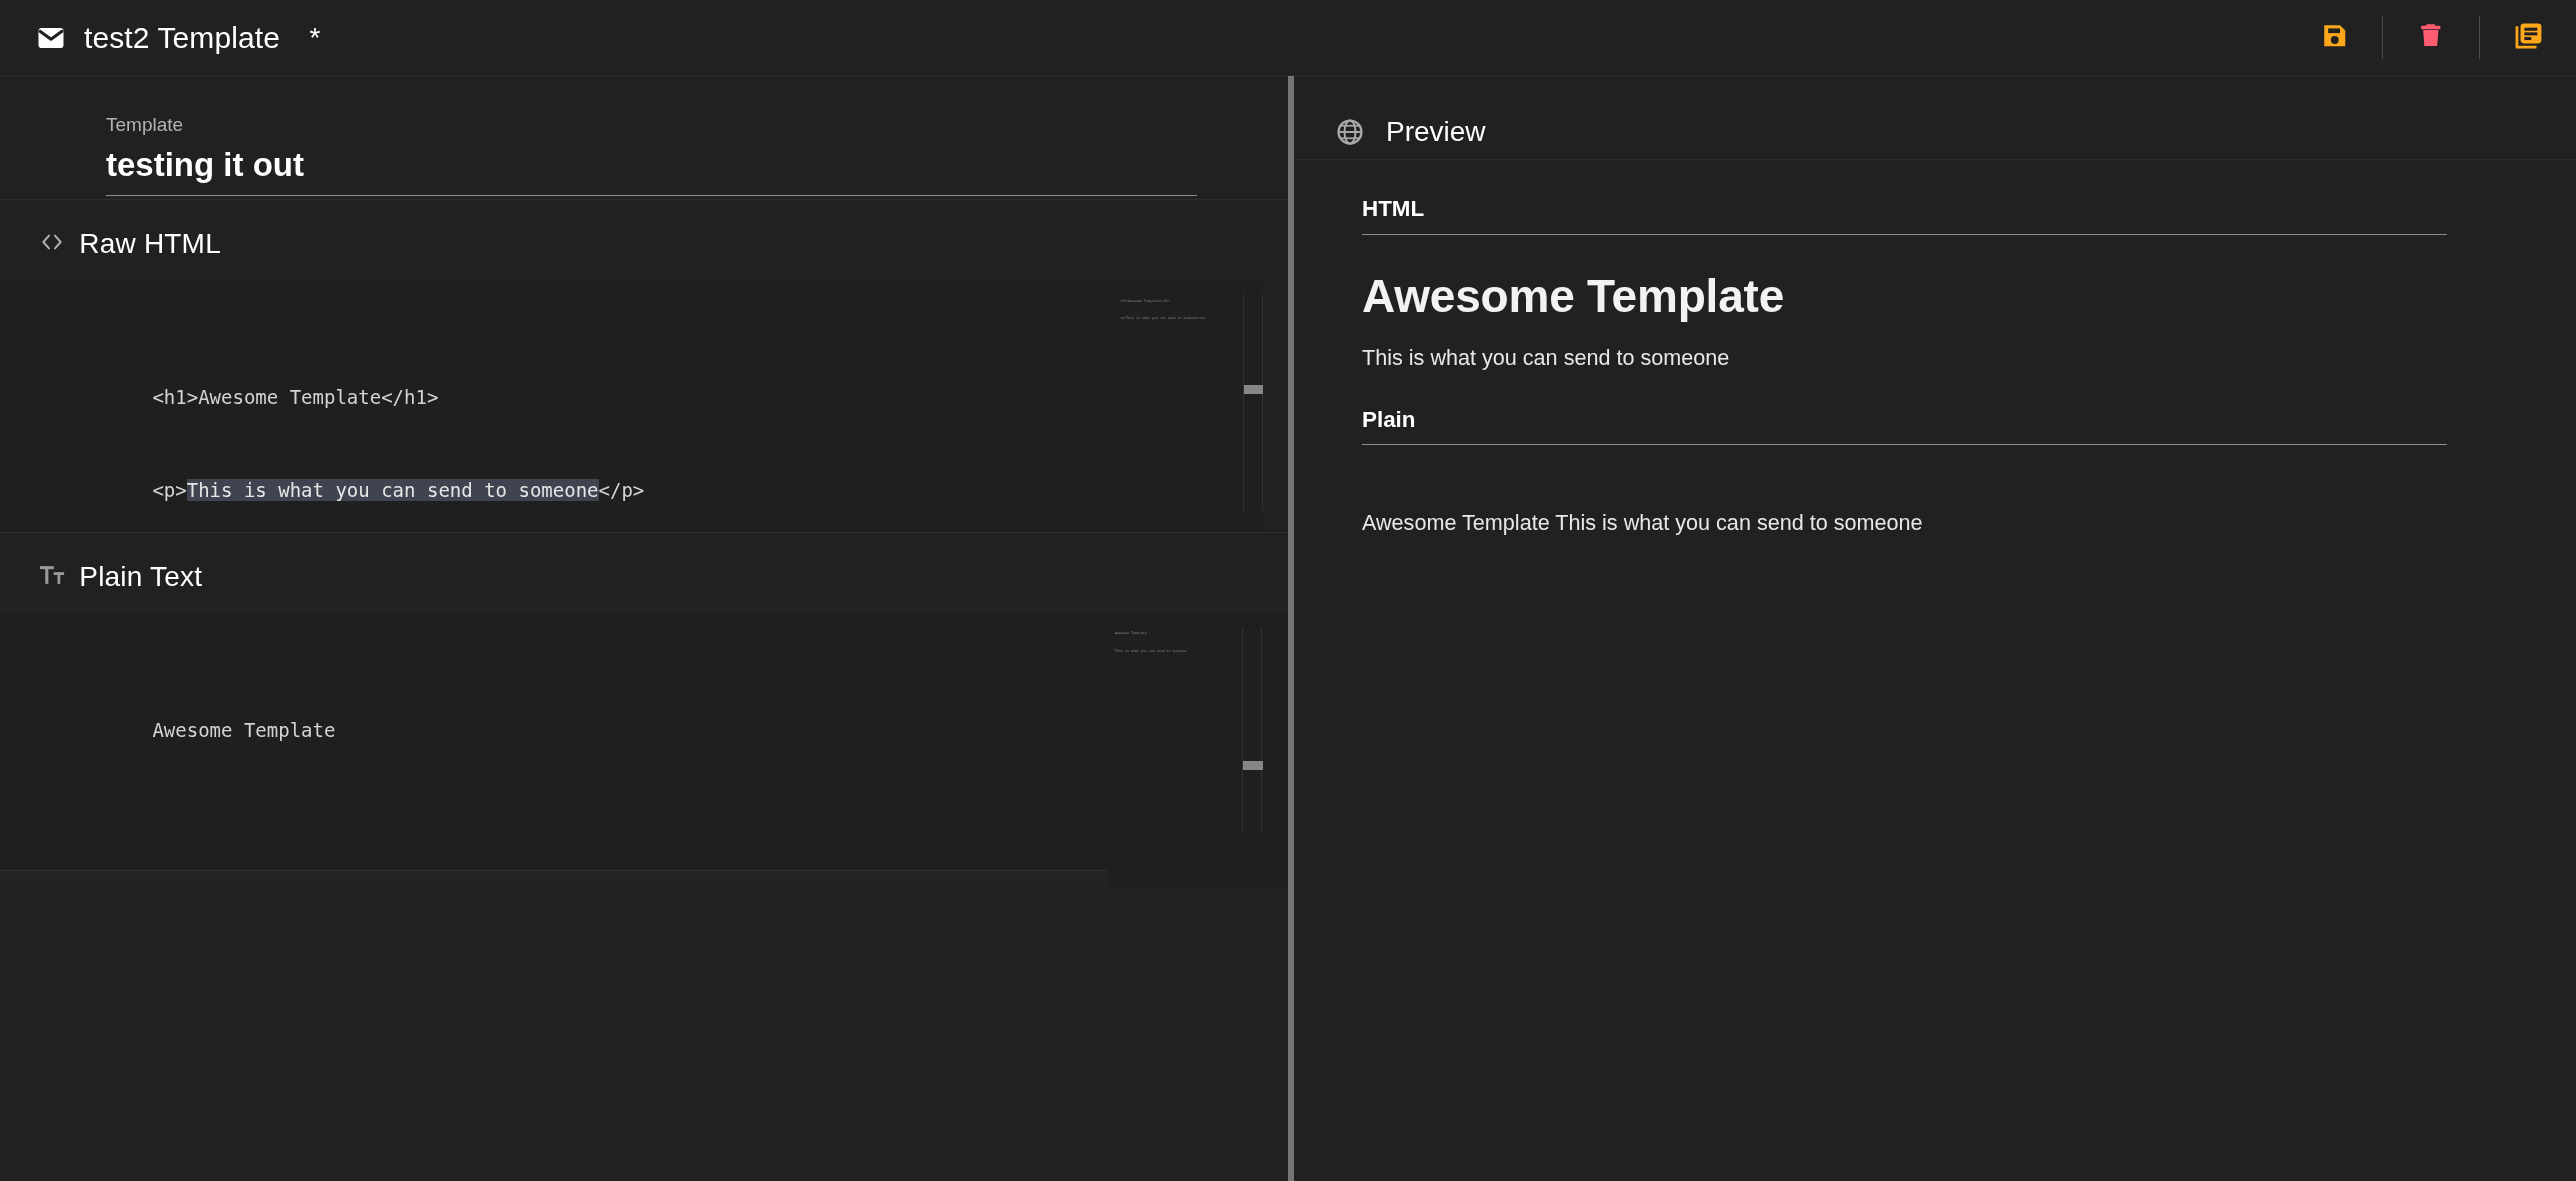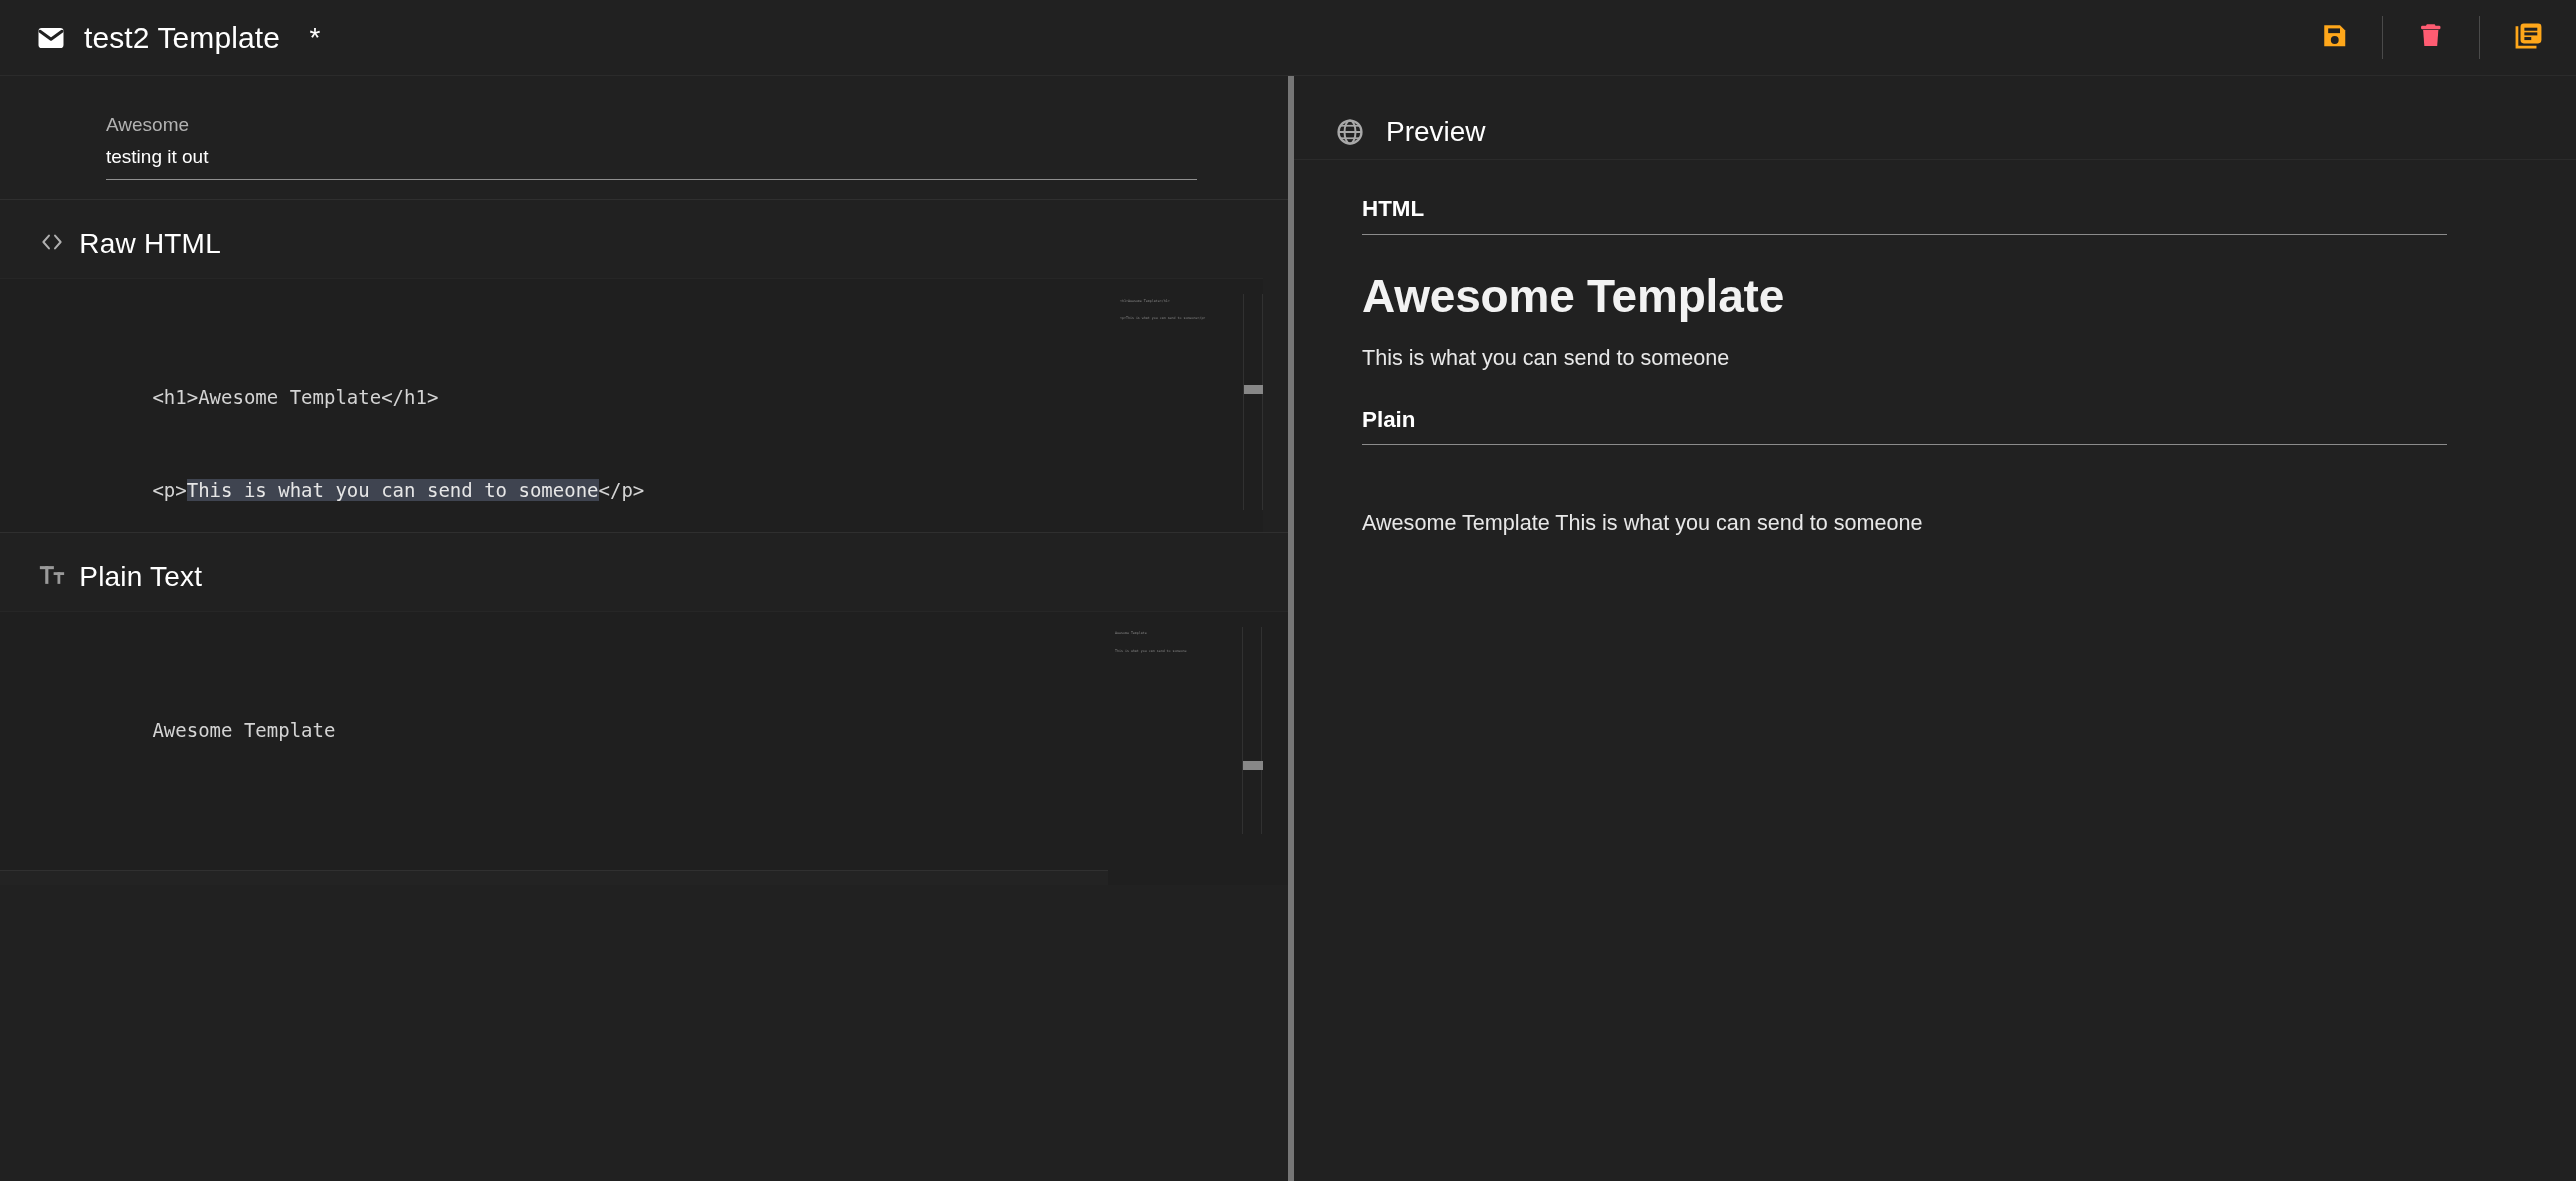--- a/index.html
+++ b/index.html
@@ -37,22 +37,22 @@
   .left-pane {
     position: absolute; left: 0; top: 76px; width: 1288px; height: 1105px;
     background: #212121; overflow: hidden;
   }
   .subject-block { padding: 38px 0 0 106px; height: 123px; }
   .subject-label { color: #b2b2b2; font-size: 19px; line-height: 21.6px; }
   .subject-field {
     margin-top: 10px; width: 1091px; border-bottom: 0.8px solid #8f8f8f; padding-bottom: 11.6px;
   }
   .subject-value {
-    color: #ffffff; font-size: 19px; background: transparent; border: none;
-    outline: none; width: 100%; font-family: "Liberation Sans", sans-serif;
+    color: #ffffff; font-size: 33px; background: transparent; border: none;
+    outline: none; width: 100%; font-family: "Liberation Sans", sans-serif; font-weight: bold;
   }
   .section-div { width: 1288px; height: 0.8px; background: #2f2f2f; }
 
   .section-head {
     display: flex; align-items: flex-start; gap: 13.3px;
     padding: 28px 0 21.6px 38px; height: 78px;
   }
   .section-head .ico { width: 28px; height: 28px; display: block; flex: none; }
   .section-title { color: #ffffff; font-size: 28px; font-weight: 500; letter-spacing: 0.2px; }
 
@@ -164,21 +164,21 @@
             <rect x="9" y="12.4" width="5" height="2.2" fill="#212121"></rect>
           </svg>
         </span>
       </div>
     </div>
   </div>
 
   <div class="left-pane">
 
     <div class="subject-block">
-      <div class="subject-label">Awesome</div>
+      <div class="subject-label">Template</div>
       <div class="subject-field">
         <input class="subject-value" type="text" value="testing it out" style="">
       </div>
     </div>
 
     <div class="section-div"></div>
 
     <div class="section-head">
       <span class="ico">
         <svg viewBox="0 0 24 24" width="28" height="28" aria-hidden="true">

